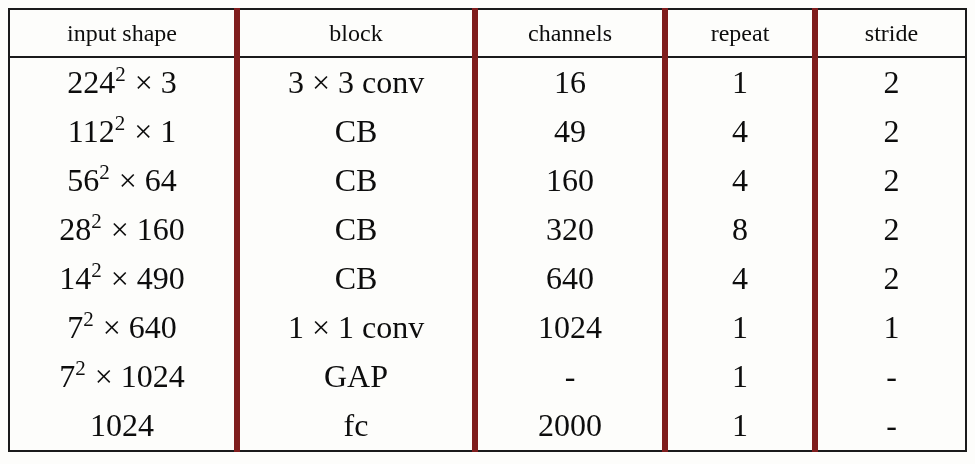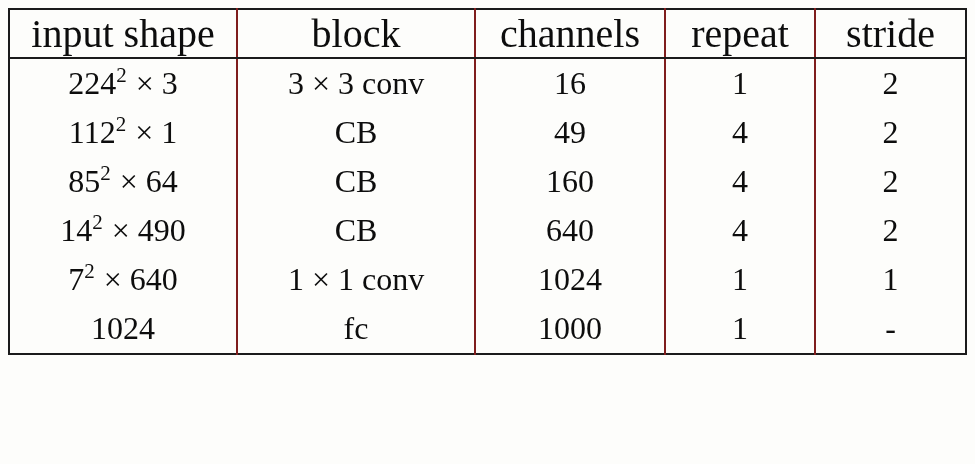--- a/index.html
+++ b/index.html
@@ -32,31 +32,31 @@
     font-weight: normal;
     white-space: nowrap;
   }
   
   table.arch-table {
     border: 2px solid #1b1b1b;
   }
   
   table.arch-table th,
   table.arch-table td {
-    border-left: 2px solid #7f1d1d;
+    border-left: 6px solid #7f1d1d;
   }
   table.arch-table th:first-child,
   table.arch-table td:first-child {
     border-left: none;
   }
   
   table.arch-table thead th {
     border-bottom: 2px solid #1b1b1b;
     height: 46px;
-    font-size: 40px;
+    font-size: 24px;
     margin-top: 35px;
   }
   table.arch-table tbody td {
     height: 49px;
     font-size: 32px;
     margin-left: 8px;
   }
   
   col.c-shape    { width: 228px; }
   col.c-block    { width: 238px; }
@@ -104,47 +104,61 @@
 
   <tr>
     <td><span>112</span><sup class="shape-exp">2</sup><span> × 1</span></td>
     <td>CB</td>
     <td>49</td>
     <td>4</td>
     <td>2</td>
   </tr>
 
   <tr>
-    <td><span>85</span><sup class="shape-exp">2</sup><span> × 64</span></td>
+    <td><span>56</span><sup class="shape-exp">2</sup><span> × 64</span></td>
     <td>CB</td>
     <td>160</td>
     <td>4</td>
     <td>2</td>
   </tr>
 
+  <tr>
+    <td><span>28</span><sup class="shape-exp">2</sup><span> × 160</span></td>
+    <td>CB</td>
+    <td>320</td>
+    <td>8</td>
+    <td>2</td>
+  </tr>
 
   <tr>
     <td><span>14</span><sup class="shape-exp">2</sup><span> × 490</span></td>
     <td>CB</td>
     <td>640</td>
     <td>4</td>
     <td>2</td>
   </tr>
 
   <tr>
     <td><span>7</span><sup class="shape-exp">2</sup><span> × 640</span></td>
     <td>1 × 1 conv</td>
     <td>1024</td>
     <td>1</td>
     <td>1</td>
   </tr>
 
+  <tr>
+    <td><span>7</span><sup class="shape-exp">2</sup><span> × 1024</span></td>
+    <td>GAP</td>
+    <td>-</td>
+    <td>1</td>
+    <td>-</td>
+  </tr>
 
   <tr>
     <td><span>1024</span><span></span></td>
     <td>fc</td>
-    <td>1000</td>
+    <td>2000</td>
     <td>1</td>
     <td>-</td>
   </tr>
 </tbody>
   </table>
 </div>
 
 </body></html>

